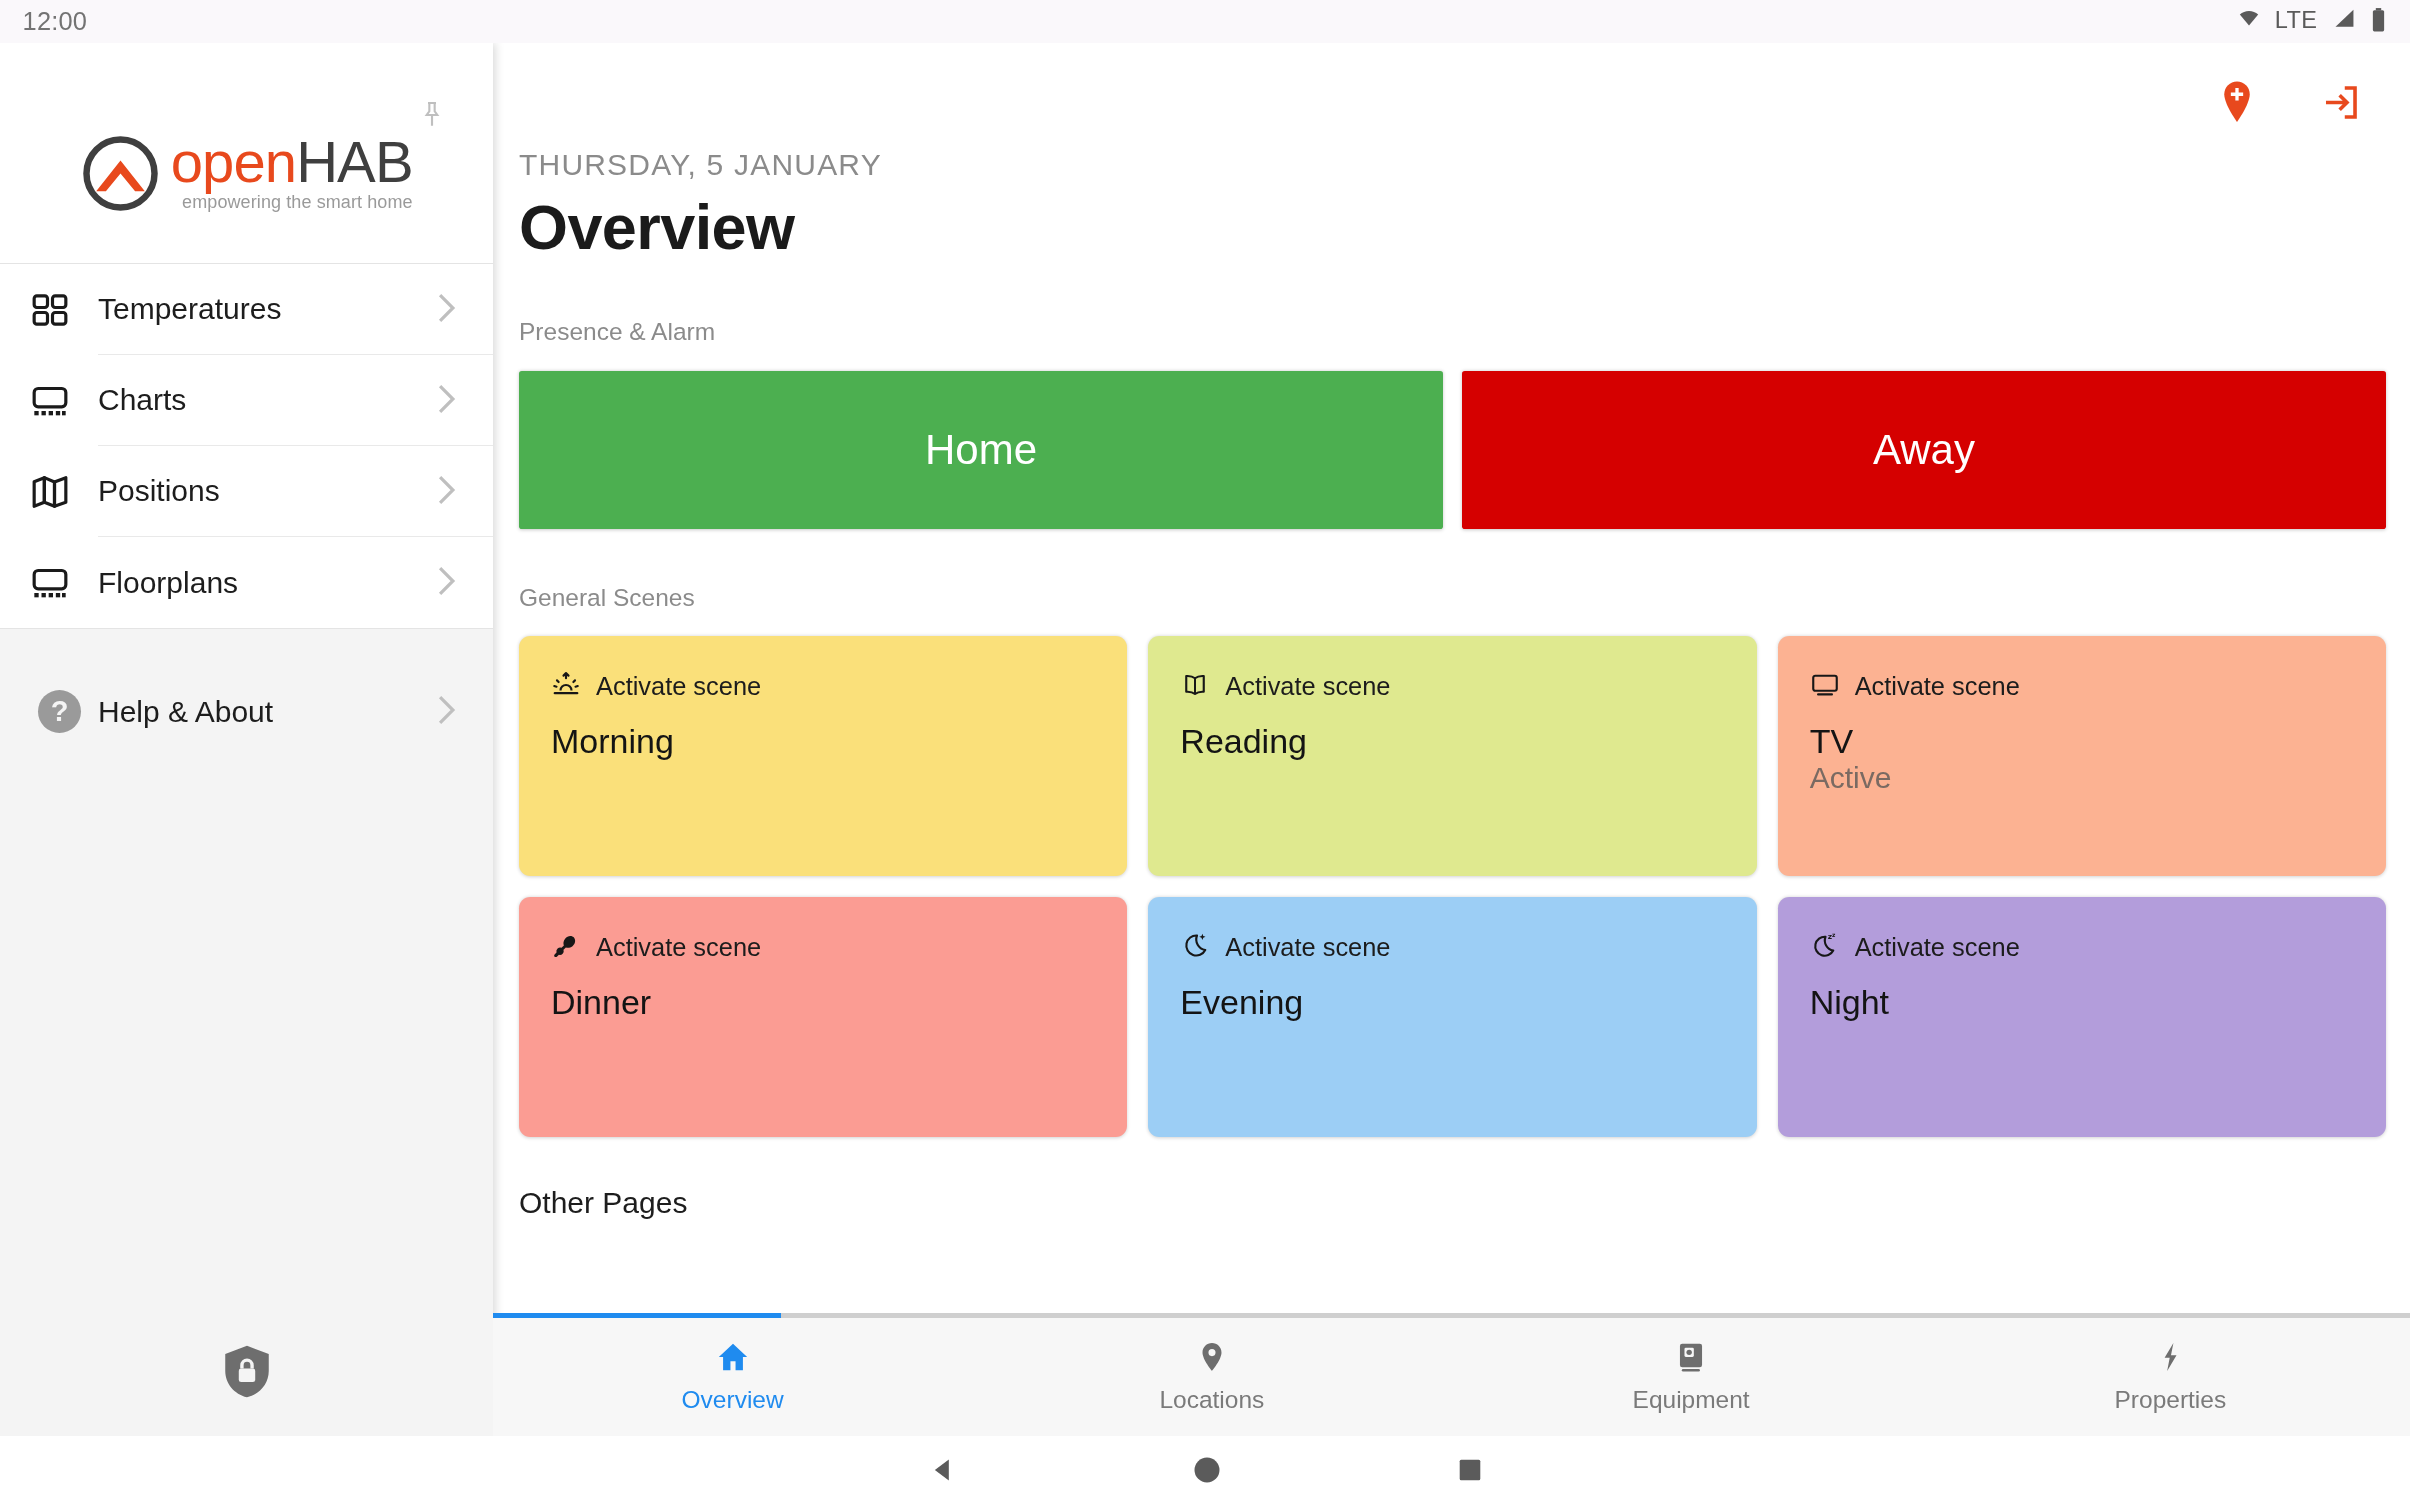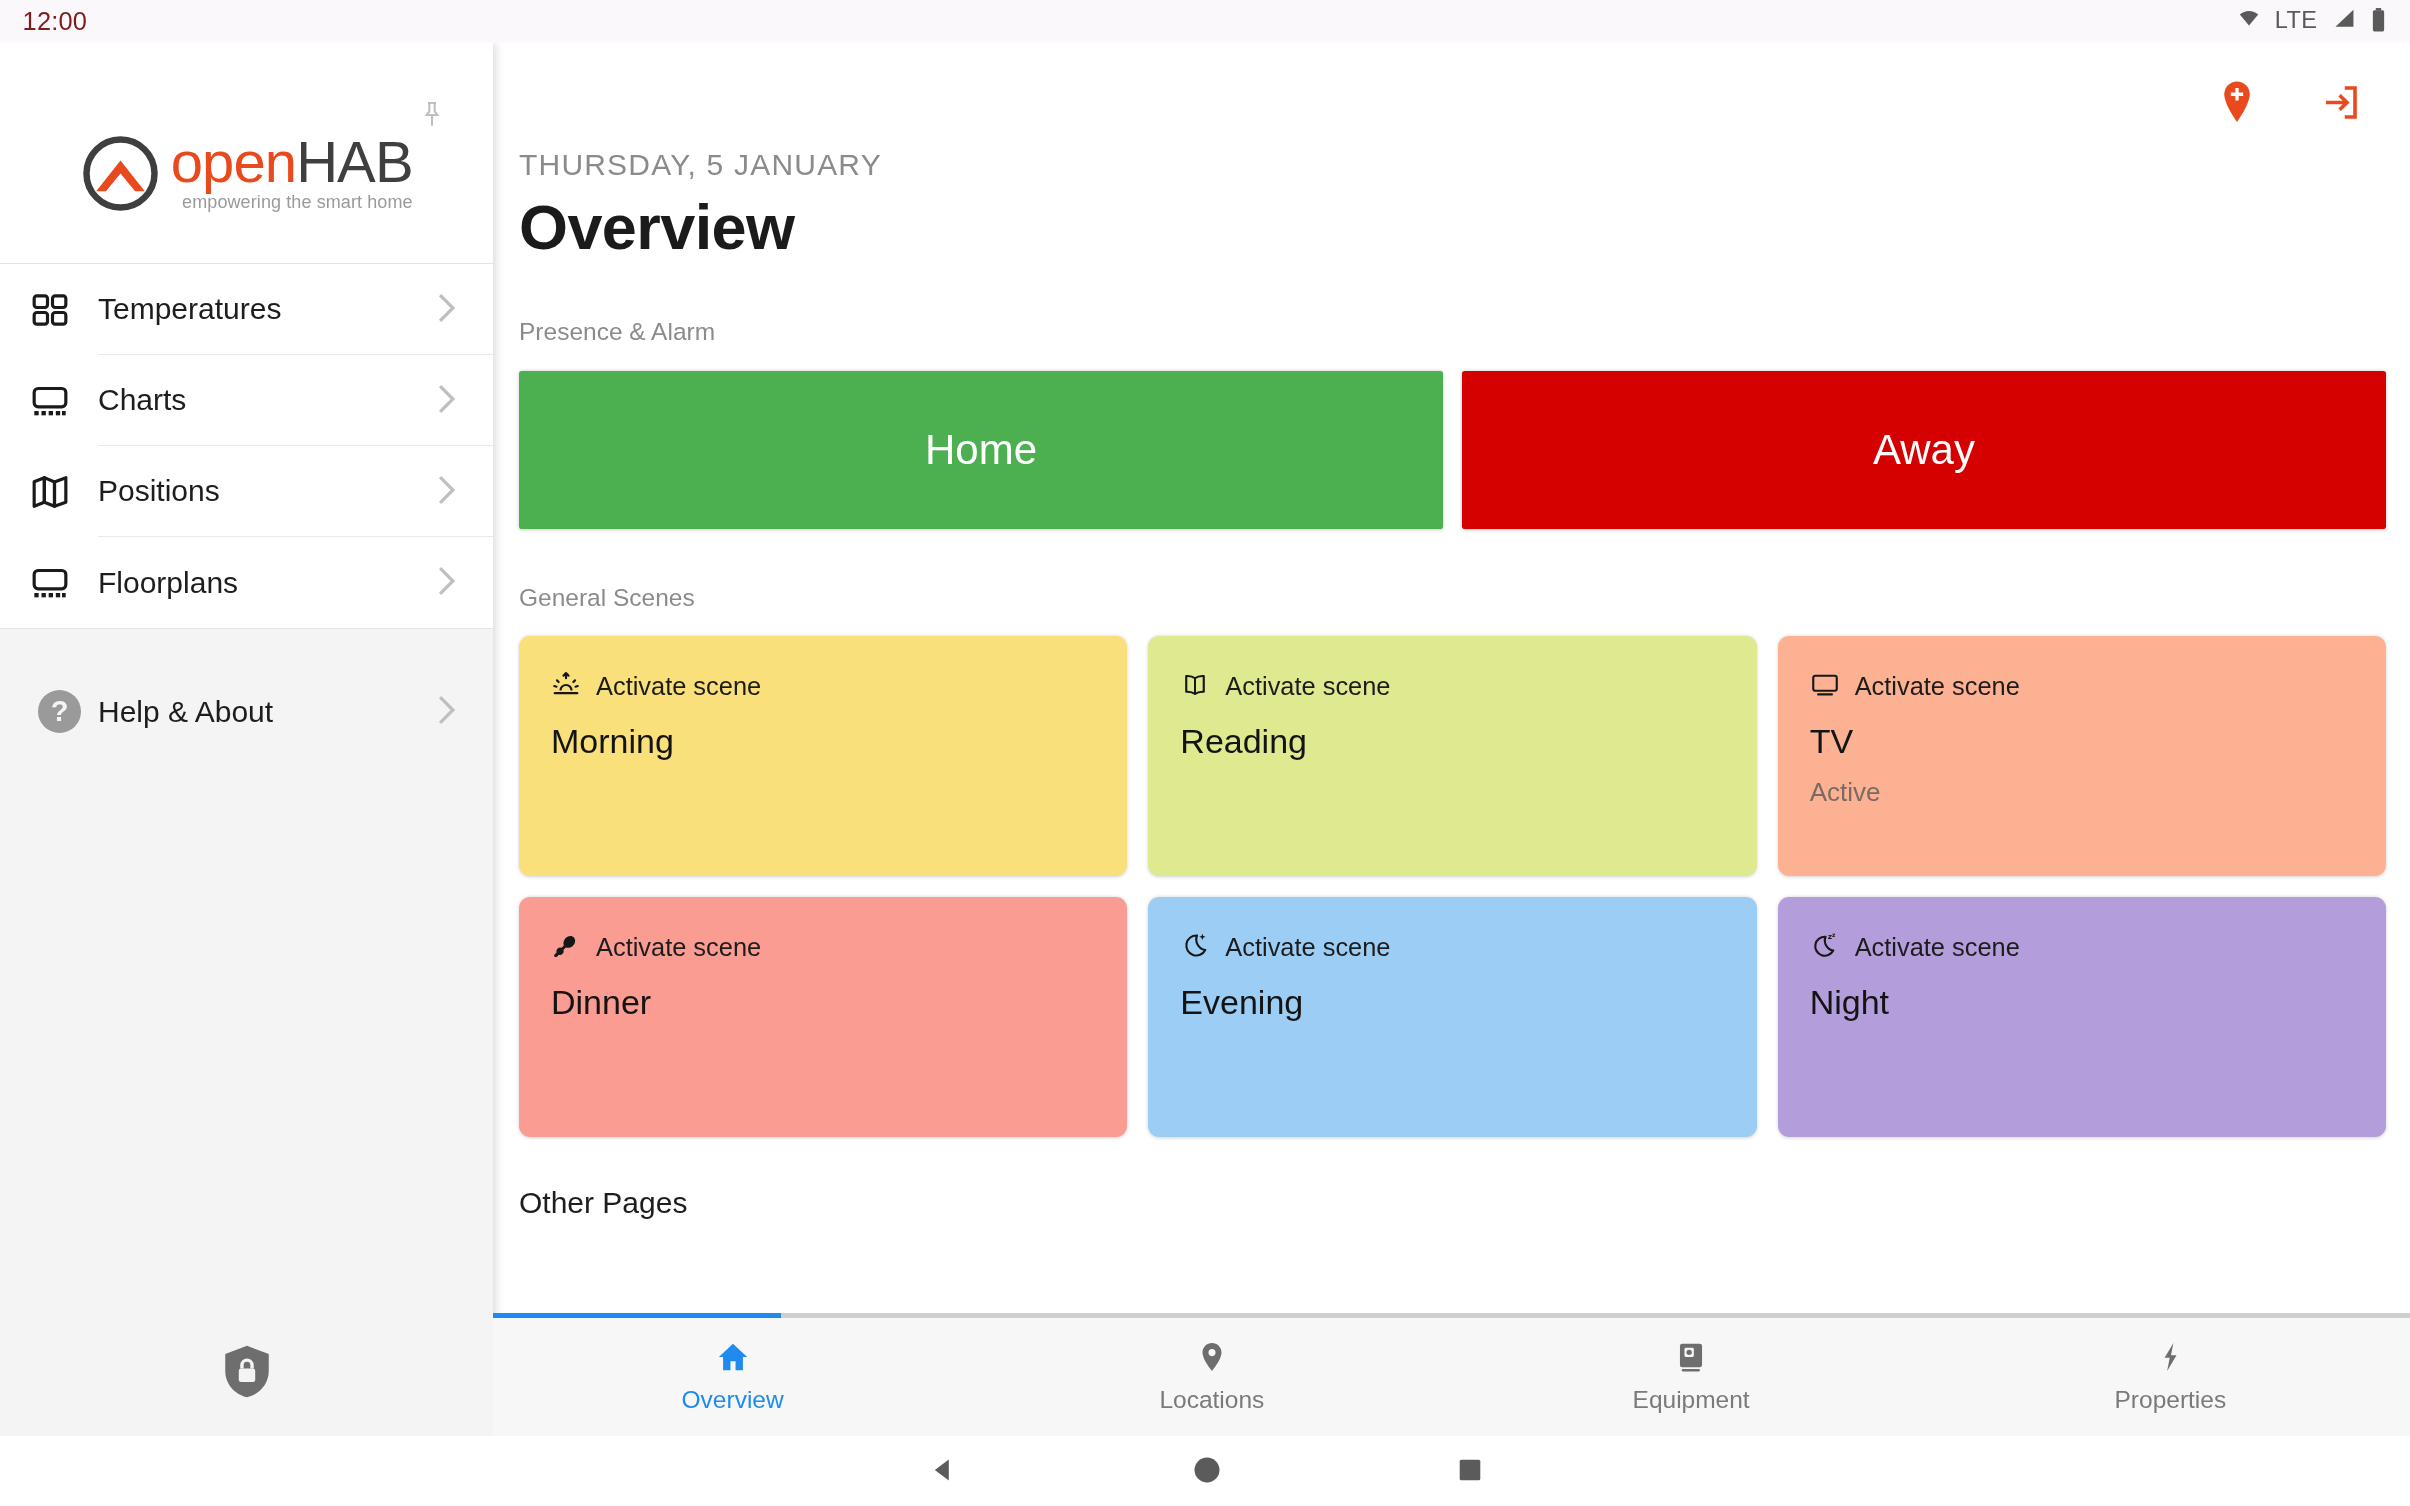--- a/index.html
+++ b/index.html
@@ -13,21 +13,21 @@
   
   .status-bar {
     position: absolute; top: 0; left: 0;
     width: 2411px; height: 43px;
     background: #faf8fb;
     display: flex; align-items: center;
     justify-content: space-between;
     padding: 0 24.5px 0 22.6px;
     z-index: 60;
   }
-  .status-clock { font-size: 25.4px; color: #7f1d1d; letter-spacing: 0.2px; }
+  .status-clock { font-size: 25.4px; color: #737373; letter-spacing: 0.2px; }
   .status-right { display: flex; gap: 13px; }
   .status-right .lte { font-size: 23.5px; color: #5a5a5a; font-weight: 500; letter-spacing: 0.5px; }
 
   
   .root {
     position: absolute; top: 43px; left: 0;
     width: 2411px; height: 1394px;
     background: #ffffff;
   }
 
@@ -161,21 +161,21 @@
   .scene-card {
     height: 240px; border-radius: 11.3px;
     padding: 34px 32px;
     box-shadow: 0 0.9px 3.8px rgba(0,0,0,.18);
     cursor: pointer;
     position: relative;
   }
   .scene-top { display: flex; align-items: center; gap: 15px; }
   .scene-action { font-size: 25.4px; color: #1c1c1c; }
   .scene-name { font-size: 34px; color: #141414; margin-top: 19px; }
-  .scene-status { font-size: 26px; color: #7a6a62; margin-top: 16px; }
+  .scene-status { font-size: 30px; color: #7a6a62; margin-top: 0; }
 
   .other-pages {
     margin-top: 49px; padding-left: 26px;
     font-size: 30px; color: #1d1d1d;
   }
 
   
   .tabbar {
     position: absolute; bottom: 0; left: 0;
     width: 1917px; height: 121px;

